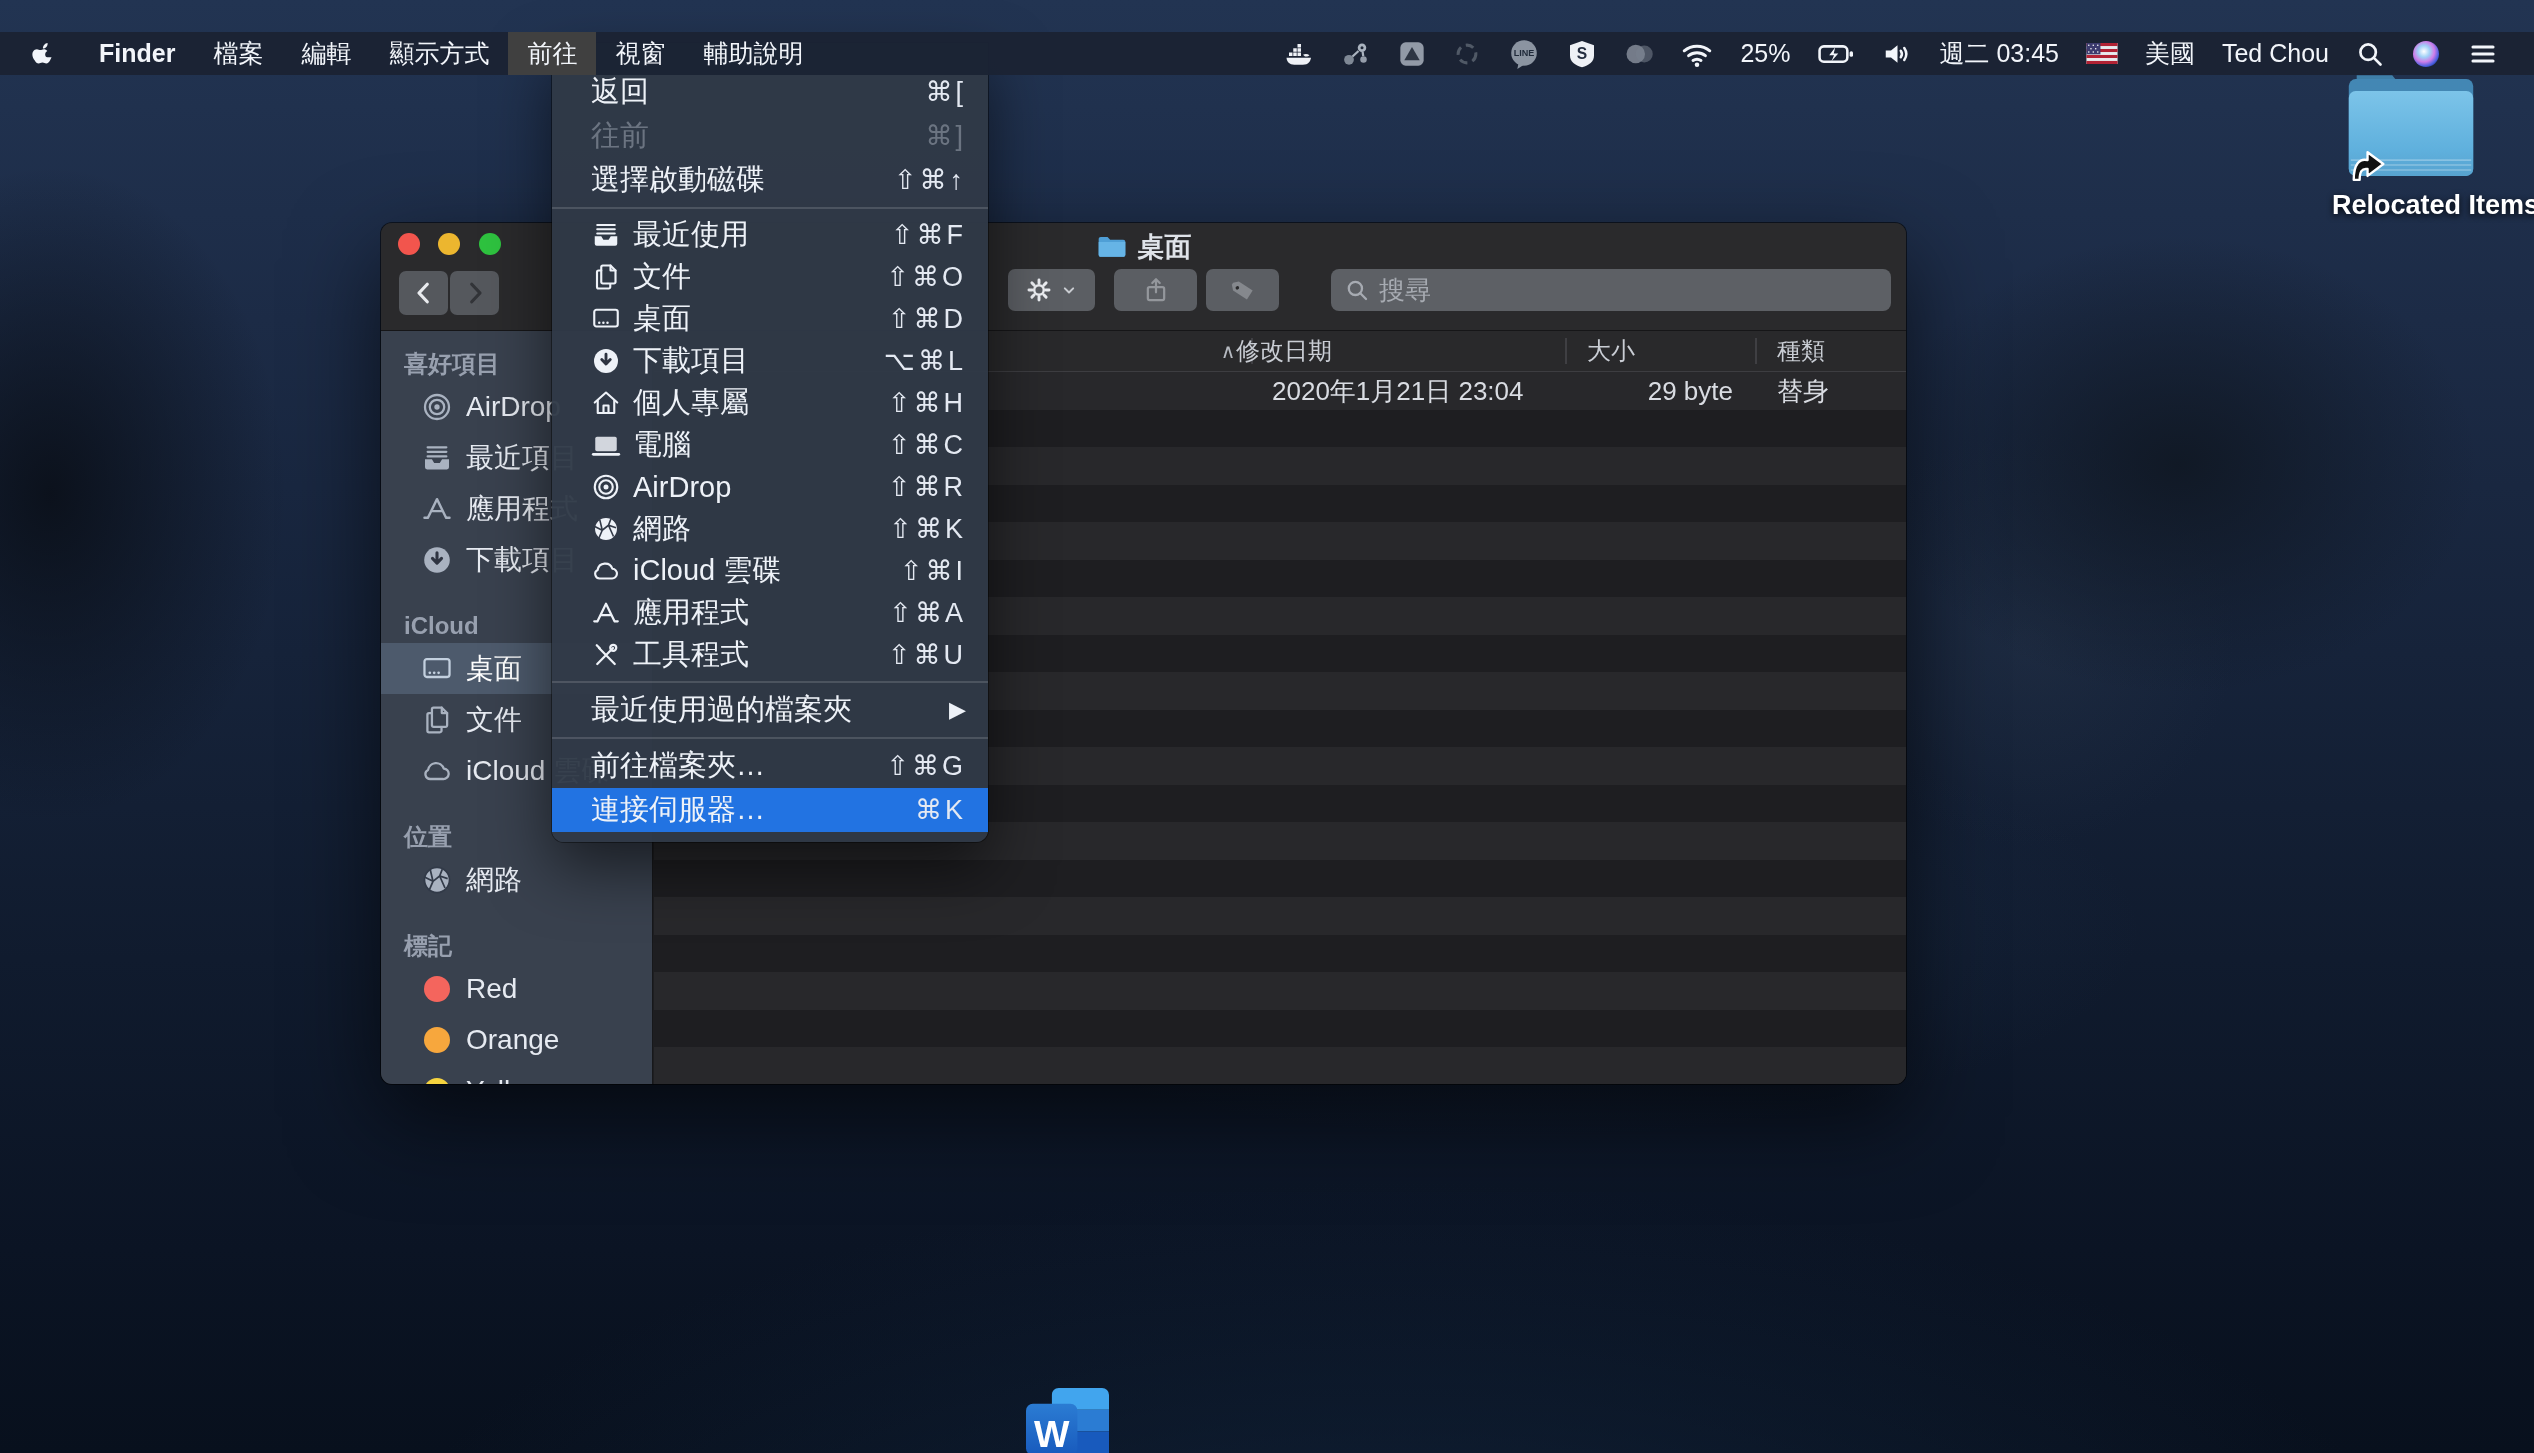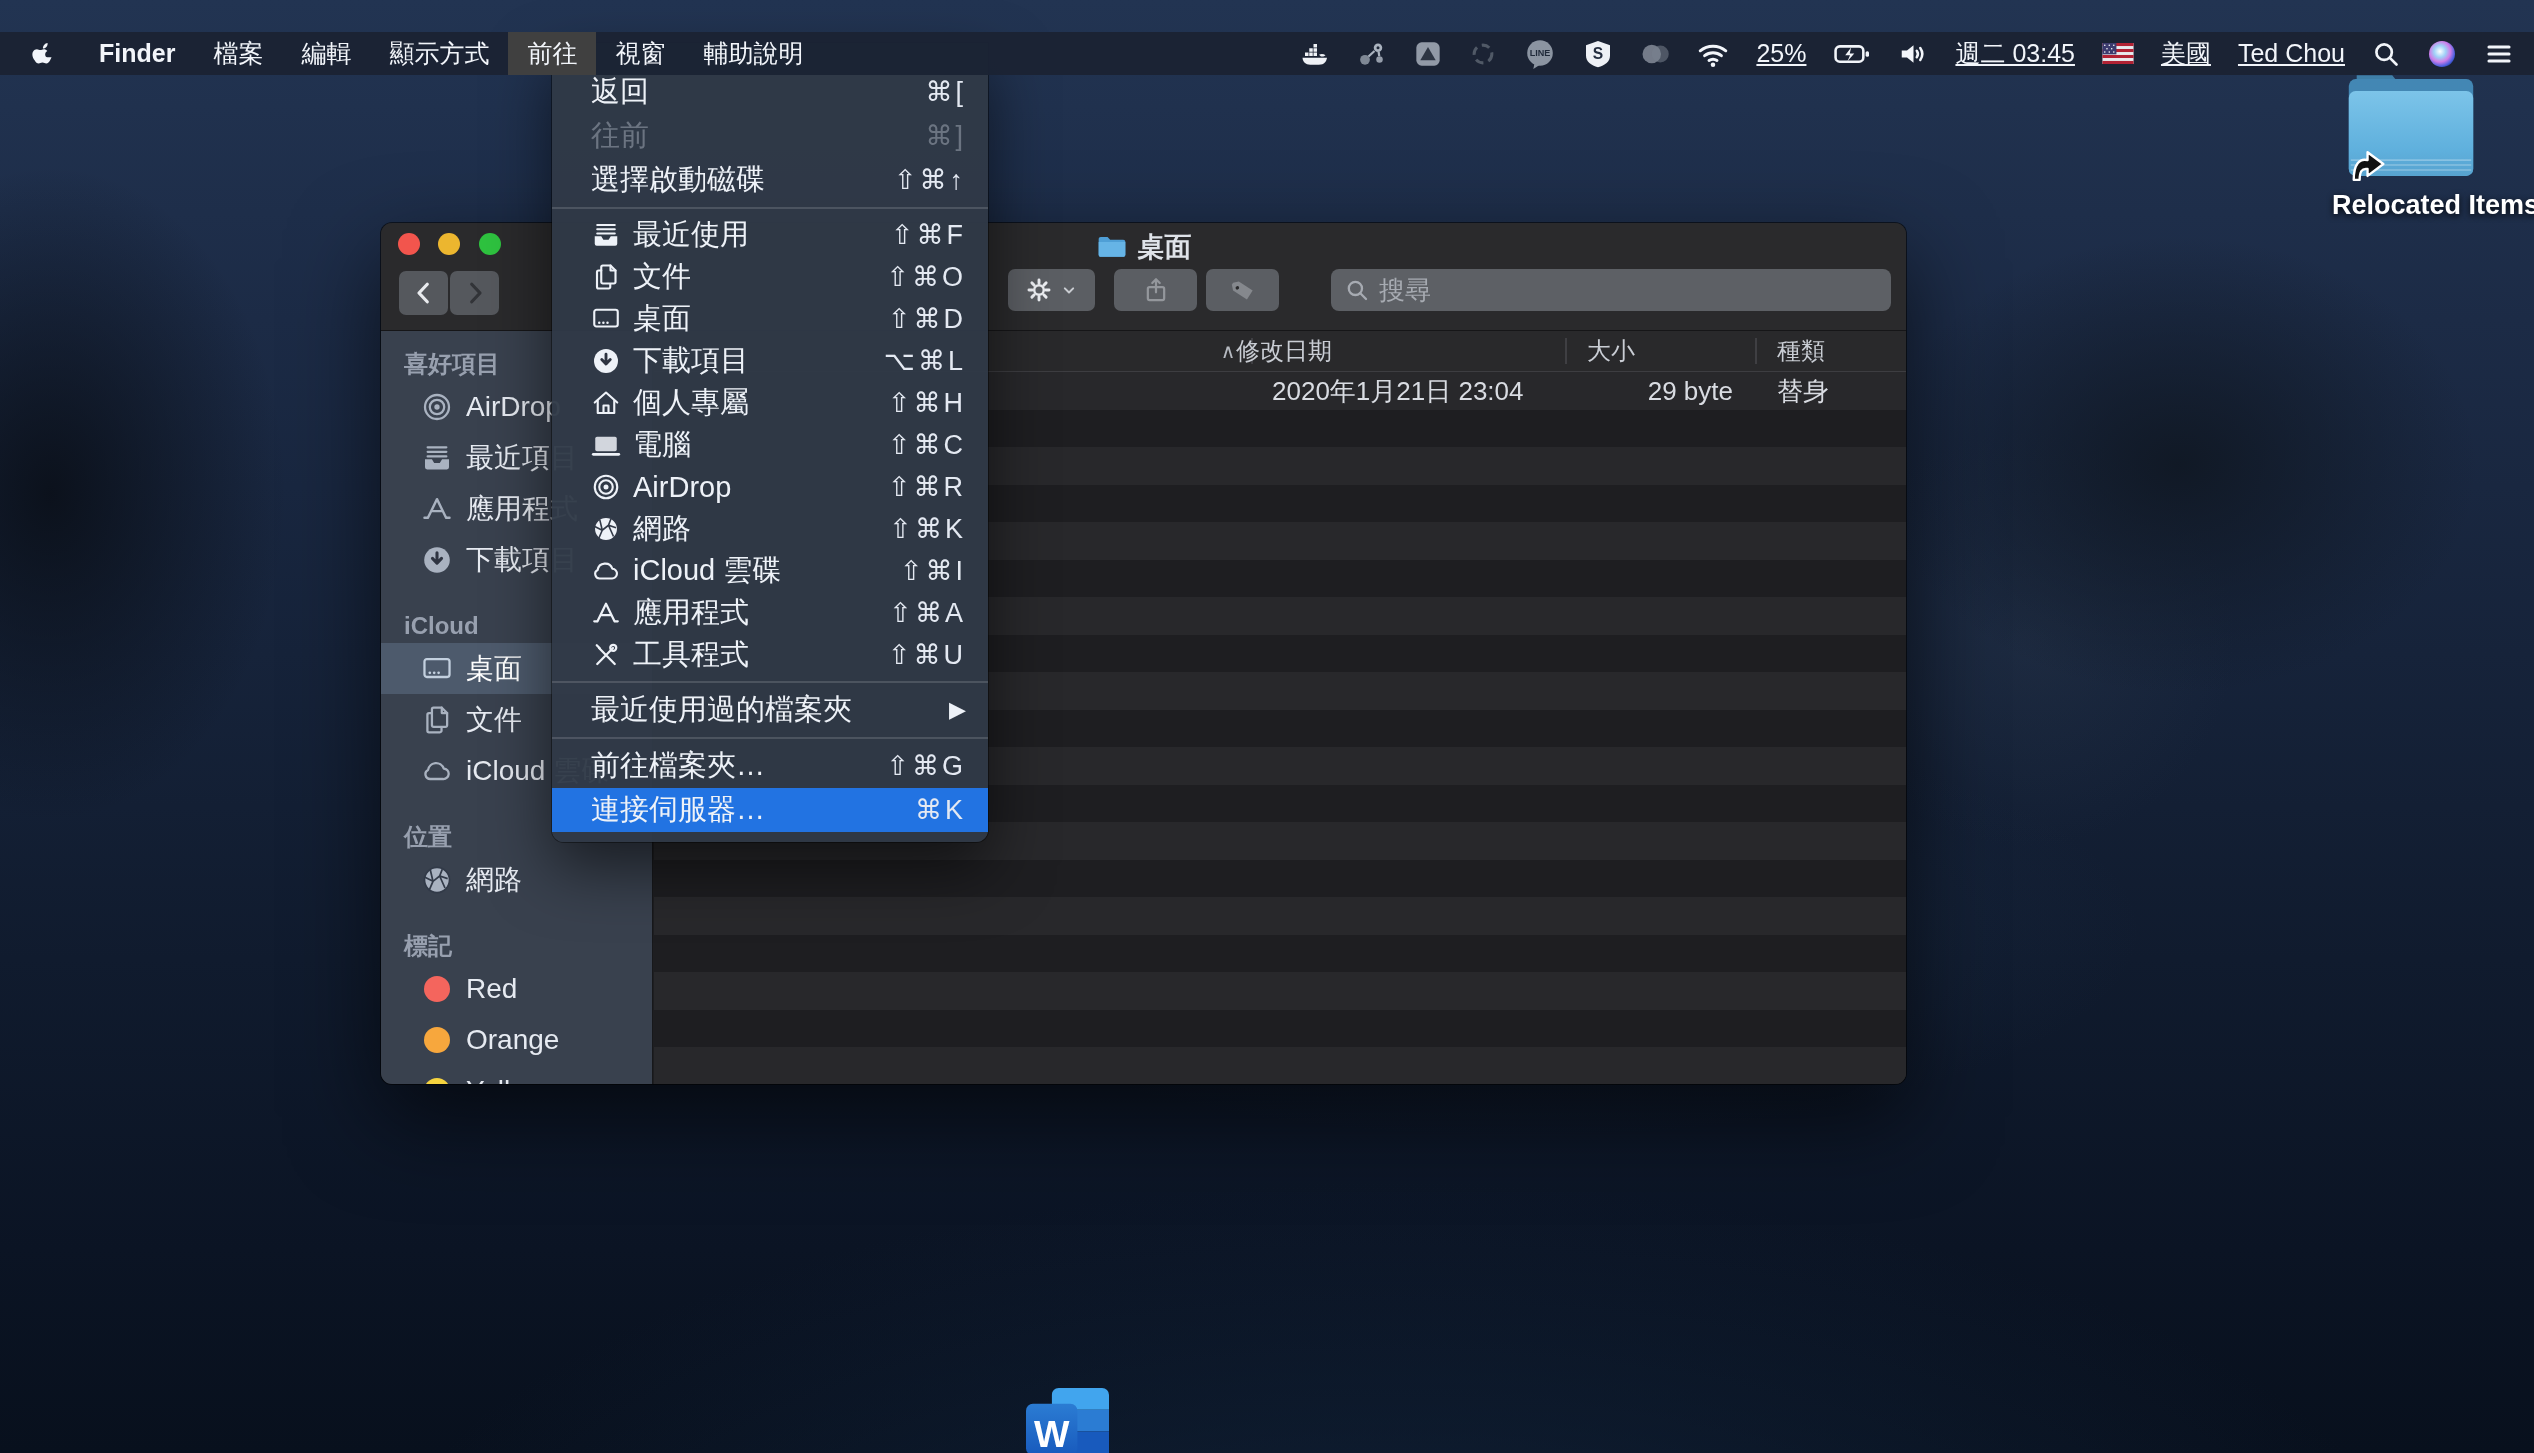--- a/index.html
+++ b/index.html
@@ -17,21 +17,21 @@
       linear-gradient(180deg,#223452 0%,#1c2b46 22%,#16233a 45%,#101b2e 66%,#0b1424 86%,#08101d 100%);}
 
   
   .menubar{position:absolute;left:0;top:0;width:2534px;height:43px;z-index:60;
     background:rgba(27,35,52,.97);display:flex;align-items:center;color:#f2f5fa;font-size:25px;margin-top:32px;}
   .mb-left{display:flex;align-items:center;height:100%;}
   .mb-apple{padding:0 24px 0 30px;display:flex;align-items:center;height:100%;}
   .mb-item{padding:0 19px;height:100%;display:flex;align-items:center;white-space:nowrap;}
   .mb-item.bold{font-weight:bold;}
   .mb-item.active{background:#404040;}
-  .mb-right{margin-left:auto;display:flex;align-items:center;height:100%;gap:27px;padding-right:20px;text-decoration:underline;}
+  .mb-right{margin-left:auto;display:flex;align-items:center;height:100%;gap:27px;padding-right:36px;}
   .mb-ic{display:flex;align-items:center;}
   .mb-txt{white-space:nowrap;}
   svg.g{display:block;}
 
   
   .window{position:absolute;left:381px;top:223px;width:1525px;height:861px;z-index:10;
     border-radius:11px;overflow:hidden;background:#1e1e21;
     box-shadow:0 34px 89px rgba(0,0,0,.62),0 0 0 1px rgba(0,0,0,.55);}
   .titlebar{position:absolute;left:0;top:0;right:0;height:107px;background:#2a2a2c;
     border-bottom:1px solid #161618;}

